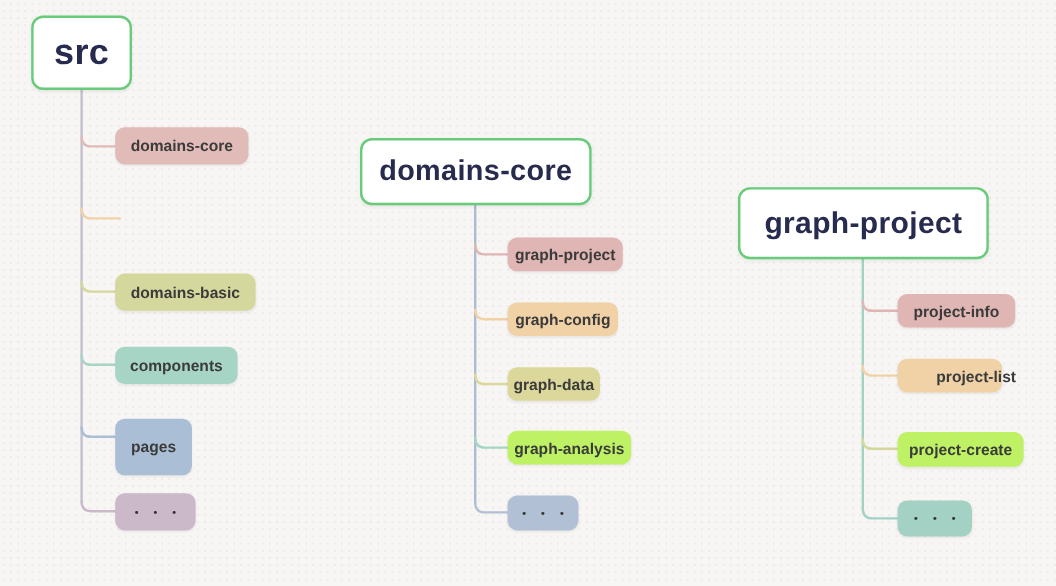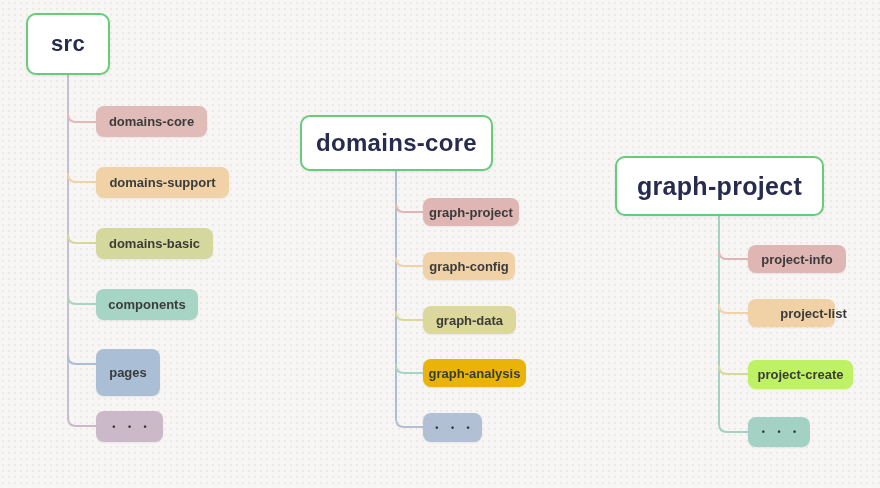--- a/index.html
+++ b/index.html
@@ -32,33 +32,33 @@
     display: flex; align-items: center; justify-content: center;
     color: #3b3b3b;
     font-weight: bold;
     font-size: 13px;
     box-shadow: 0 1px 2px rgba(40,40,60,0.07);
     white-space: nowrap;
   }
   .ellipsis-label { font-size: 9px; letter-spacing: 5px; padding-left: 5px; color: #333; }
 
   
-  .t1-root { left: 26px;  top: 13px;  width: 84px;  height: 62px; font-size: 22px; }
+  .t1-root { left: 26px;  top: 13px;  width: 84px;  height: 62px; font-size: 30px; }
   .t1-c0 { left: 96px; top: 106px; width: 111px; height: 31px; }
   .t1-c1 { left: 96px; top: 167px; width: 133px; height: 31px; }
   .t1-c2 { left: 96px; top: 228px; width: 117px; height: 31px; }
   .t1-c3 { left: 96px; top: 289px; width: 102px; height: 31px; }
   .t1-c4 { left: 96px; top: 349px; width: 64px;  height: 47px; }
   .t1-c5 { left: 96px; top: 411px; width: 67px;  height: 31px; }
 
   
   .t2-root { left: 300px; top: 115px; width: 193px; height: 56px; font-size: 24px; }
   .t2-c0 { left: 423px; top: 198px; width: 96px;  height: 28px; }
   .t2-c1 { left: 423px; top: 252px; width: 92px;  height: 28px; }
-  .t2-c2 { left: 423px; top: 306px; width: 93px;  height: 28px; }
+  .t2-c2 { left: 423px; top: 306px; width: 77px;  height: 28px; }
   .t2-c3 { left: 423px; top: 359px; width: 103px; height: 28px; }
   .t2-c4 { left: 423px; top: 413px; width: 59px;  height: 29px; }
 
   
   .t3-root { left: 615px; top: 156px; width: 209px; height: 60px; font-size: 25px; }
   .t3-c0 { left: 748px; top: 245px; width: 98px;  height: 28px; }
   .t3-c1 { left: 748px; top: 299px; width: 87px;  height: 28px; }
   .t3-c2 { left: 748px; top: 360px; width: 105px; height: 29px; }
   .t3-c3 { left: 748px; top: 417px; width: 62px;  height: 30px; }
 </style>
@@ -86,31 +86,30 @@
 
     <path d="M719,216 L719,424" style="stroke: rgb(163, 210, 196);"></path>
     <path d="M719,251 Q719,259 727,259 L752,259" style="stroke: rgb(223, 182, 180);"></path>
     <path d="M719,305 Q719,313 727,313 L752,313" style="stroke: rgb(240, 210, 166);"></path>
     <path d="M719,366 Q719,374 727,374 L752,374" style="stroke: rgb(213, 216, 157);"></path>
     <path d="M719,424 Q719,432 727,432 L752,432" style="stroke: rgb(163, 210, 196);"></path>
   </svg>
 
   <div class="root-box t1-root">src</div>
   <div class="child-box t1-c0" style="background-color: rgb(224, 187, 184);">domains-core</div>
-  <div class="child-box t1-c1" style="background-color: rgb(240, 210, 166);">domains-support</div>
   <div class="child-box t1-c2" style="background-color: rgb(213, 216, 157);">domains-basic</div>
   <div class="child-box t1-c3" style="background-color: rgb(166, 213, 198);">components</div>
   <div class="child-box t1-c4" style="background-color: rgb(170, 191, 214);">pages</div>
   <div class="child-box ellipsis-label t1-c5" style="background-color: rgb(203, 185, 201);">• • •</div>
 
   <div class="root-box t2-root">domains-core</div>
   <div class="child-box t2-c0" style="background-color: rgb(223, 182, 180);">graph-project</div>
   <div class="child-box t2-c1" style="background-color: rgb(240, 210, 166);">graph-config</div>
   <div class="child-box t2-c2" style="background-color: rgb(220, 216, 155);">graph-data</div>
-  <div class="child-box t2-c3" style="background-color: #eab308;">graph-analysis</div>
+  <div class="child-box t2-c3" style="background-color: #bef264;">graph-analysis</div>
   <div class="child-box ellipsis-label t2-c4" style="background-color: rgb(177, 192, 212);">• • •</div>
 
   <div class="root-box t3-root">graph-project</div>
   <div class="child-box t3-c0" style="background-color: rgb(223, 182, 180);">project-info</div>
   <div class="child-box t3-c1" style="background-color: rgb(240, 210, 166); padding-left: 44px;">project-list</div>
   <div class="child-box t3-c2" style="background-color: #bef264;">project-create</div>
   <div class="child-box ellipsis-label t3-c3" style="background-color: rgb(163, 210, 196);">• • •</div>
 
 </div>
 

